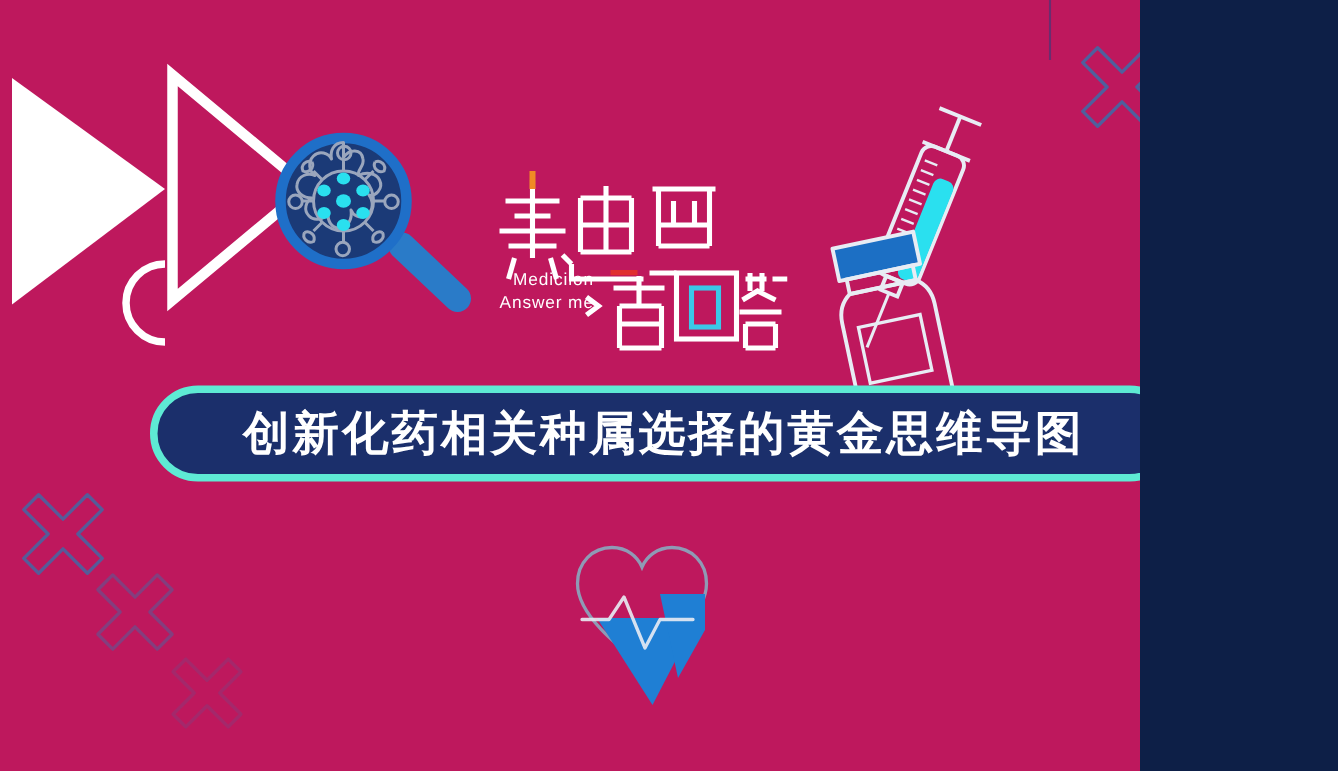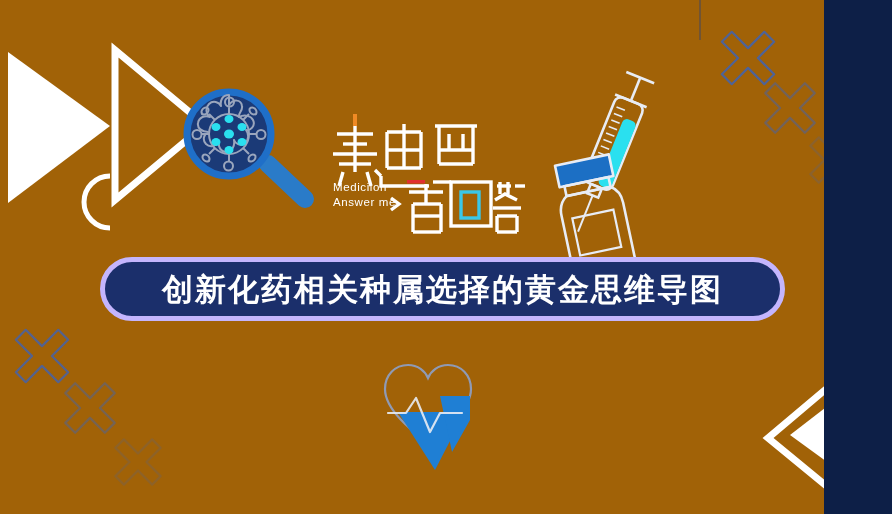--- a/index.html
+++ b/index.html
@@ -2,42 +2,43 @@
 <html><head>
 <meta charset="utf-8">
 <style>
   html, body {
     margin: 0;
     padding: 0;
     background: #0d1f47;
   }
   #banner {
     position: relative;
-    width: 824px;
+    width: 760px;
     height: 514px;
     overflow: hidden;
-    background: #a16207;
+    background: #be185d;
     font-family: "Liberation Sans", sans-serif;
+    text-align: right;
   }
   #bg-svg, #fg-svg {
     position: absolute;
     left: 0;
     top: 0;
     width: 892px;
     height: 514px;
   }
   
   #title-pill {
     position: absolute;
     left: 100px;
     top: 257px;
     width: 685px;
     height: 64px;
     box-sizing: border-box;
-    border: 5px solid #c4b5fd;
+    border: 5px solid #5eead4;
     border-radius: 34px;
     background: #1b2f6b;
     display: flex;
     align-items: center;
     justify-content: center;
   }
   #title-text {
     color: #ffffff;
     font-size: 31px;
     font-weight: bold;

